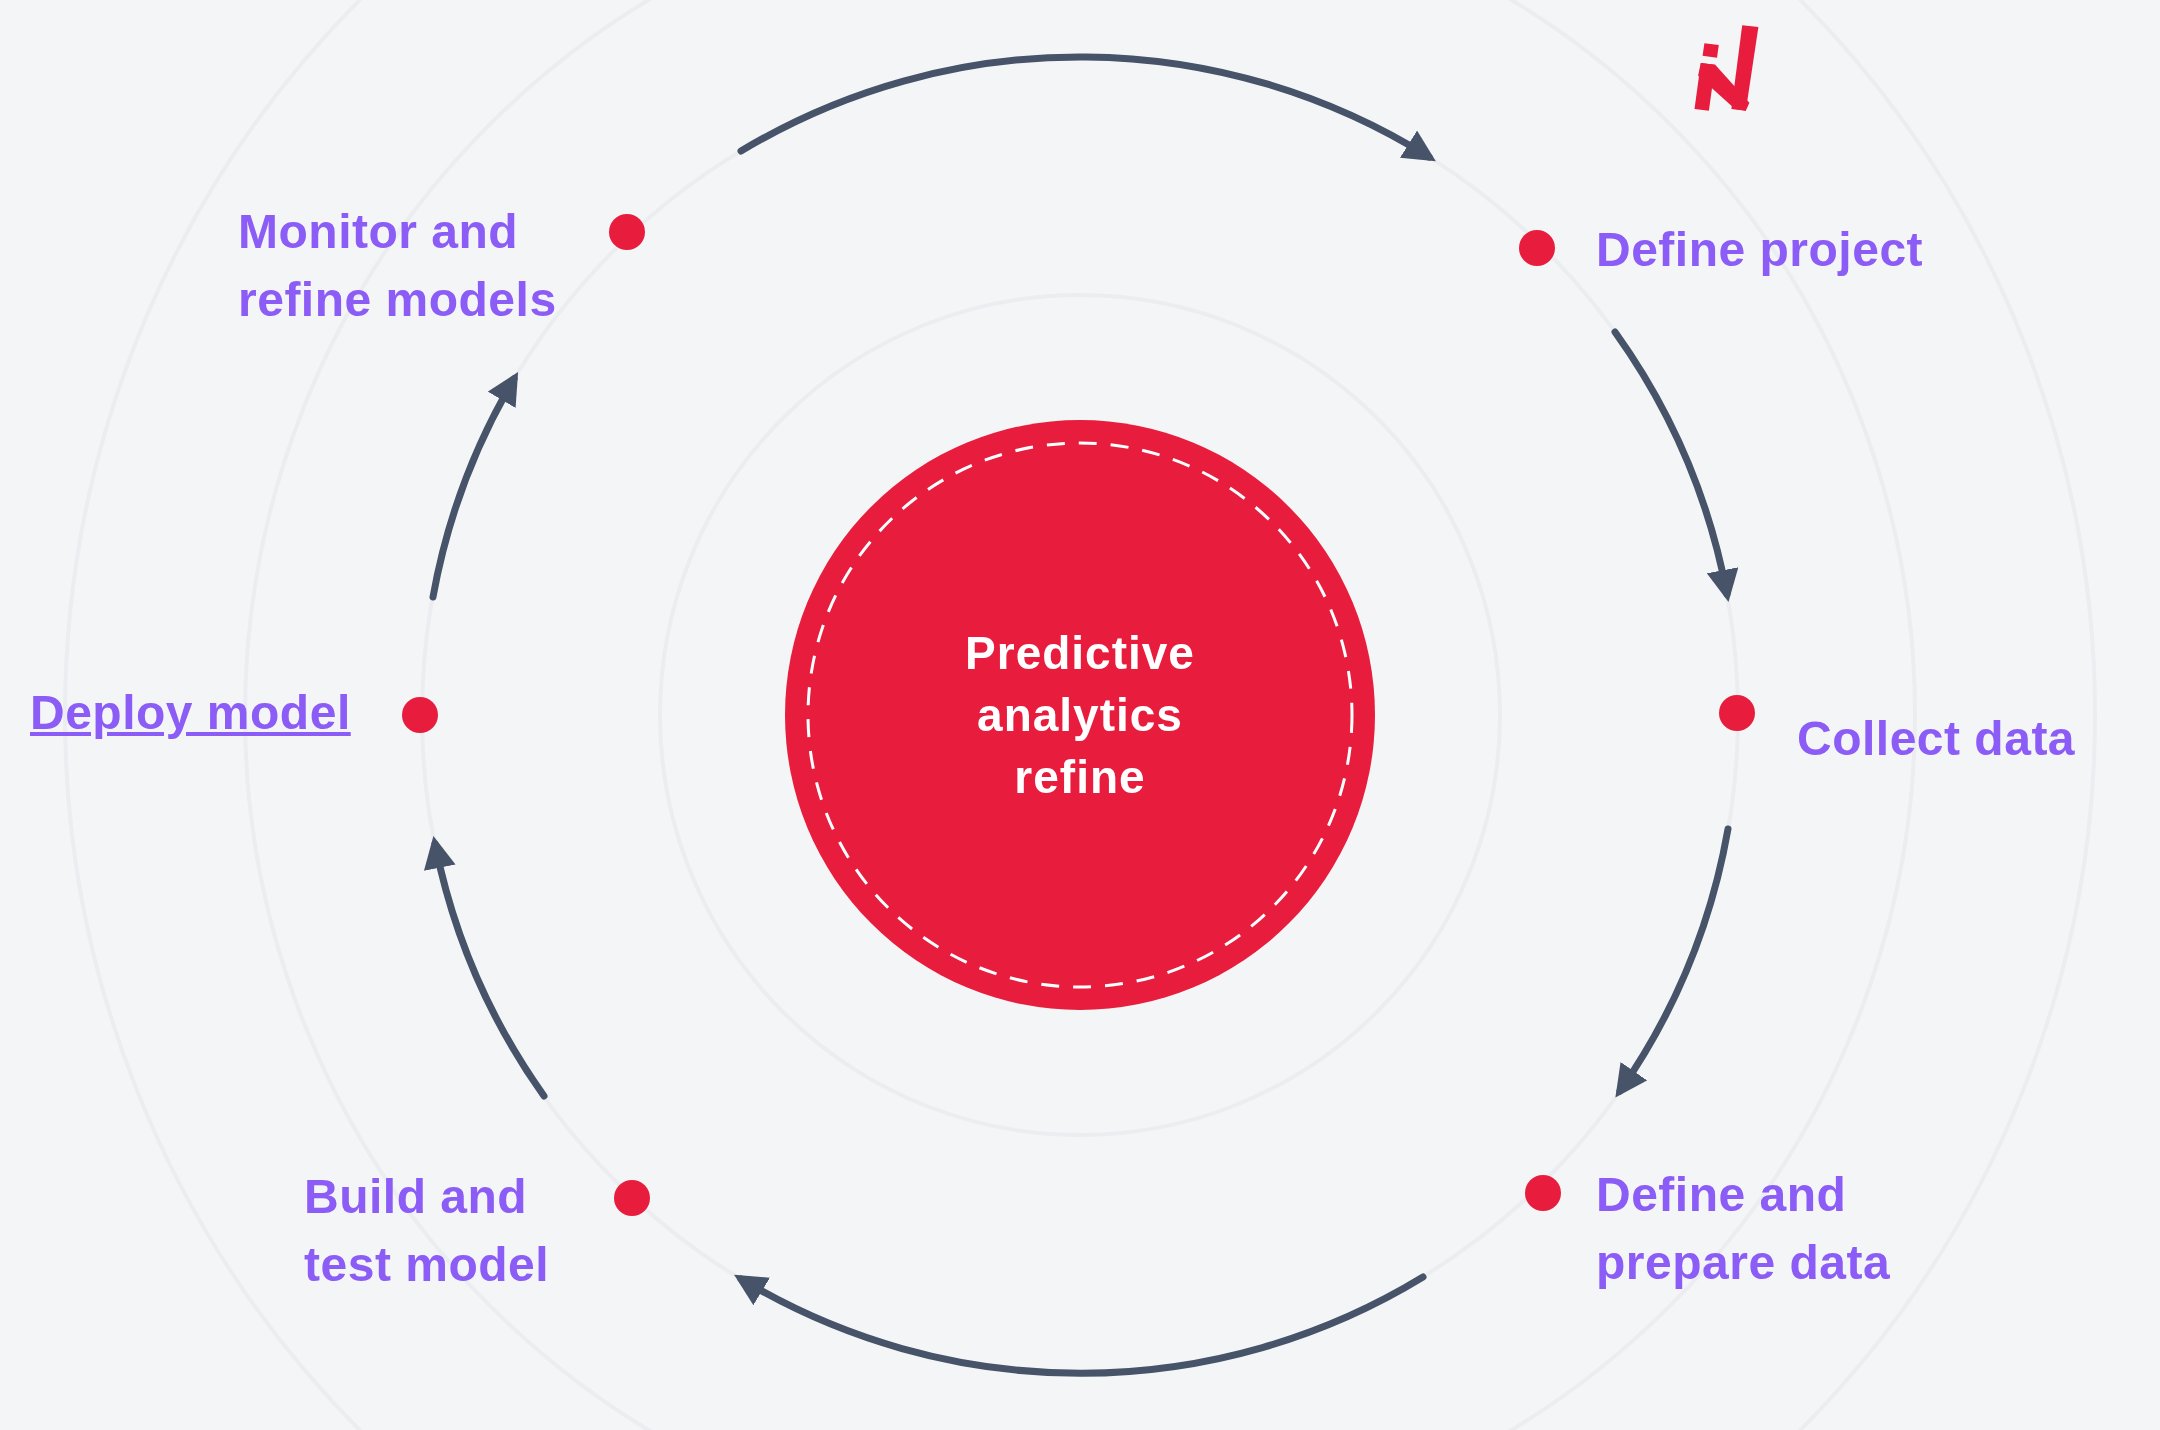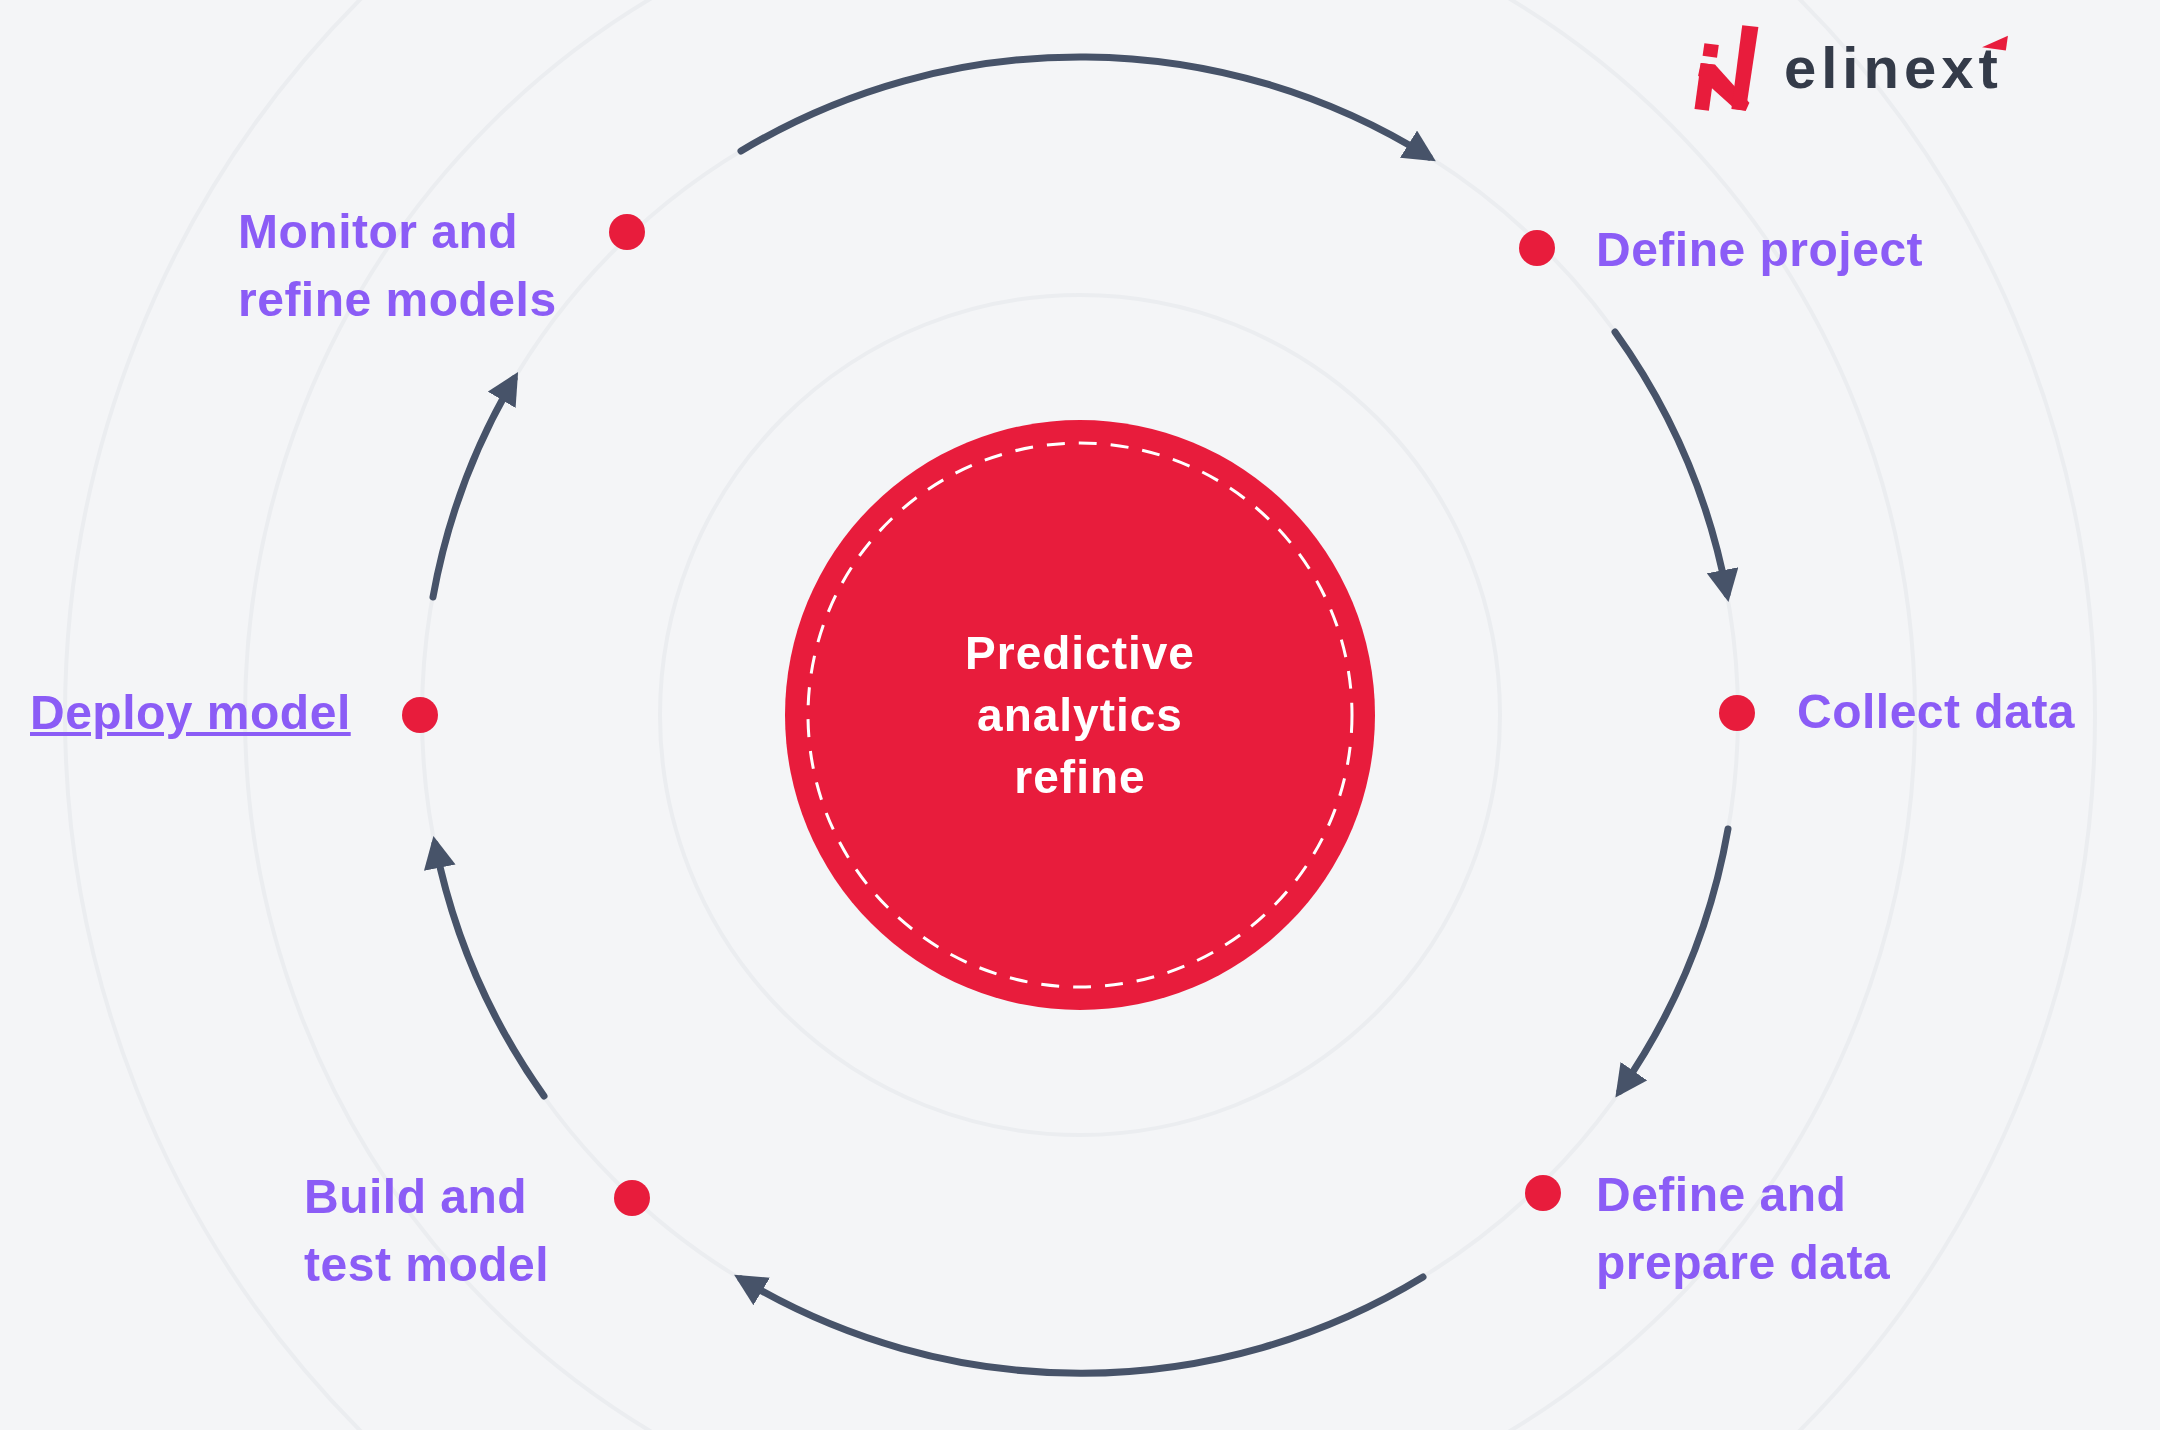--- a/index.html
+++ b/index.html
@@ -74,21 +74,21 @@
     <circle cx="627" cy="232" r="18"></circle>
   </g>
 </svg>
 
 <div class="center-label">Predictive
 analytics
 refine</div>
 
 <div class="step-label" style="left:1596px;top:216px;">Define project</div>
 
-<div class="step-label" style="left:1797px;top:678px;">Collect data</div>
+<div class="step-label" style="left:1797px;top:705px;">Collect data</div>
 
 <div class="step-label" style="left:1596px;top:1161px;">Define and
 prepare data</div>
 
 <div class="step-label" style="left:304px;top:1163px;">Build and
 test model</div>
 
 <div class="step-label" style="left:30px;top:679px;text-decoration:underline;">Deploy model</div>
 
 <div class="step-label" style="left:238px;top:198px;">Monitor and
@@ -96,14 +96,13 @@
 
 <div class="logo">
   <svg width="72" height="88" viewBox="0 0 80 95">
     <g fill="#E81C3C">
       <polygon points="16,20 32,22 30,36 14,34"></polygon>
       <polygon points="12,42 28,44 21,95 5,93"></polygon>
       <polygon points="12,42 28,44 66,86 62,95 50,93 9,56"></polygon>
       <polygon points="58,0 76,2 62,95 46,93"></polygon>
     </g>
   </svg>
-  <div class="logo-text">elinext<span class="logo-accent"></span></div>
 </div>
 
 </body></html>

